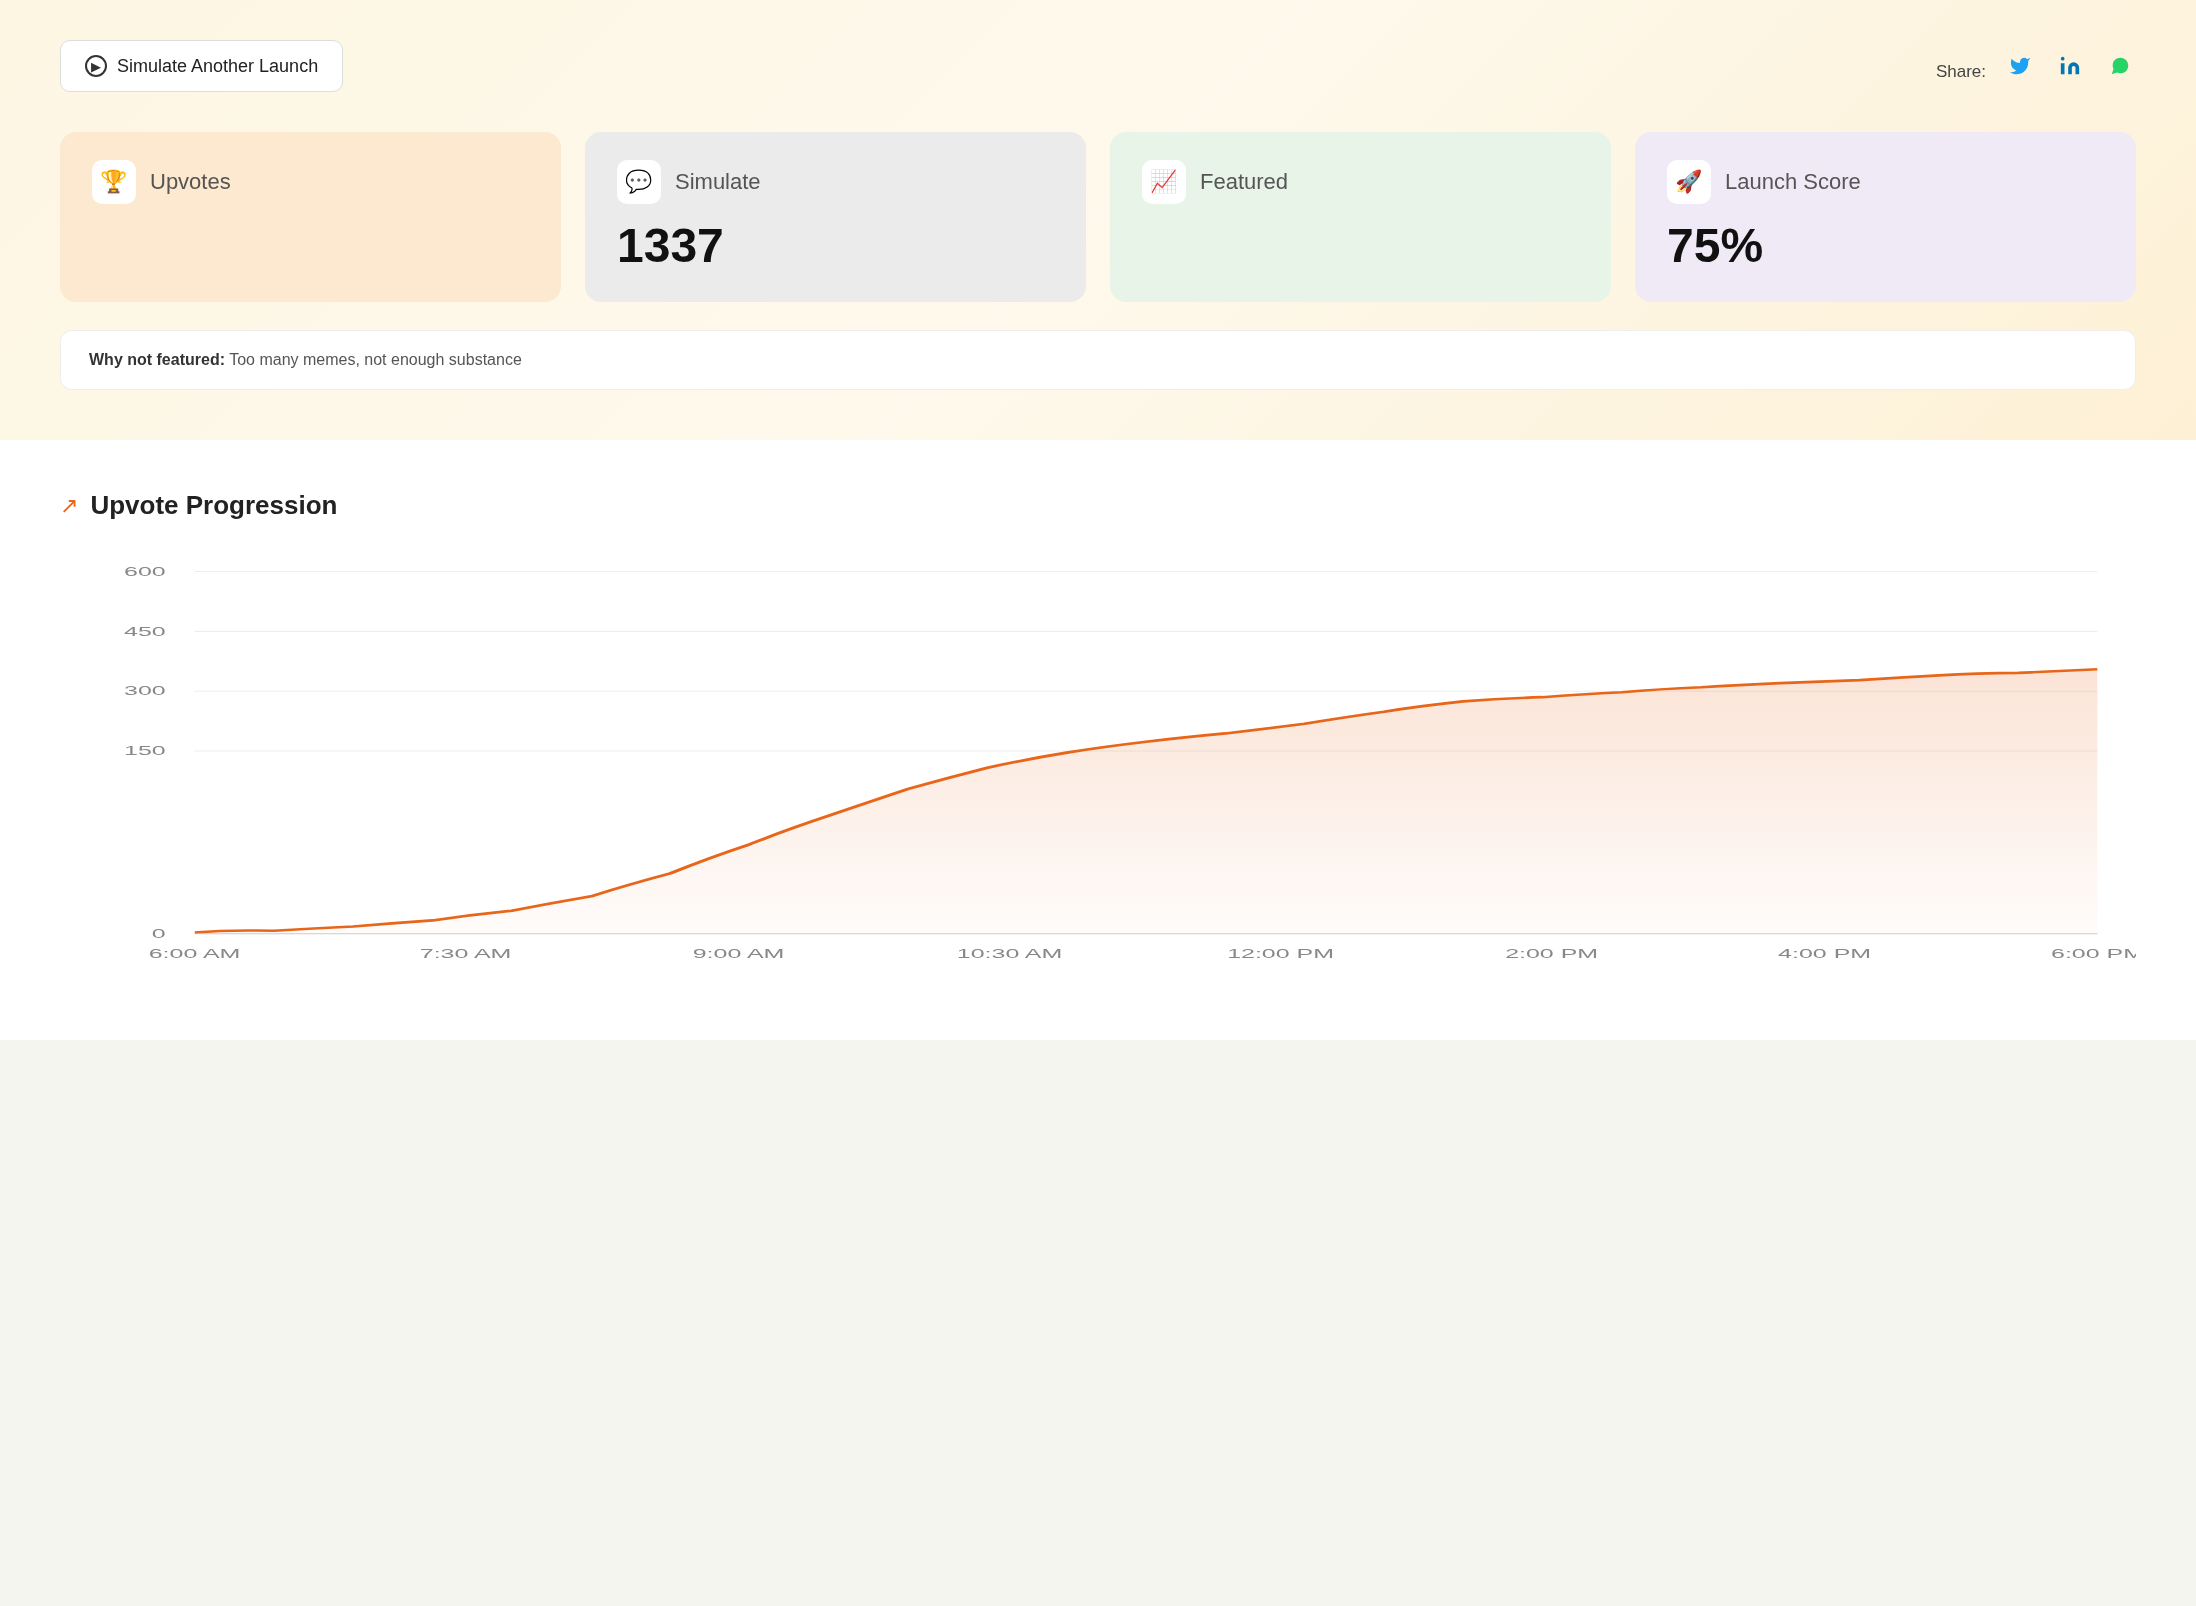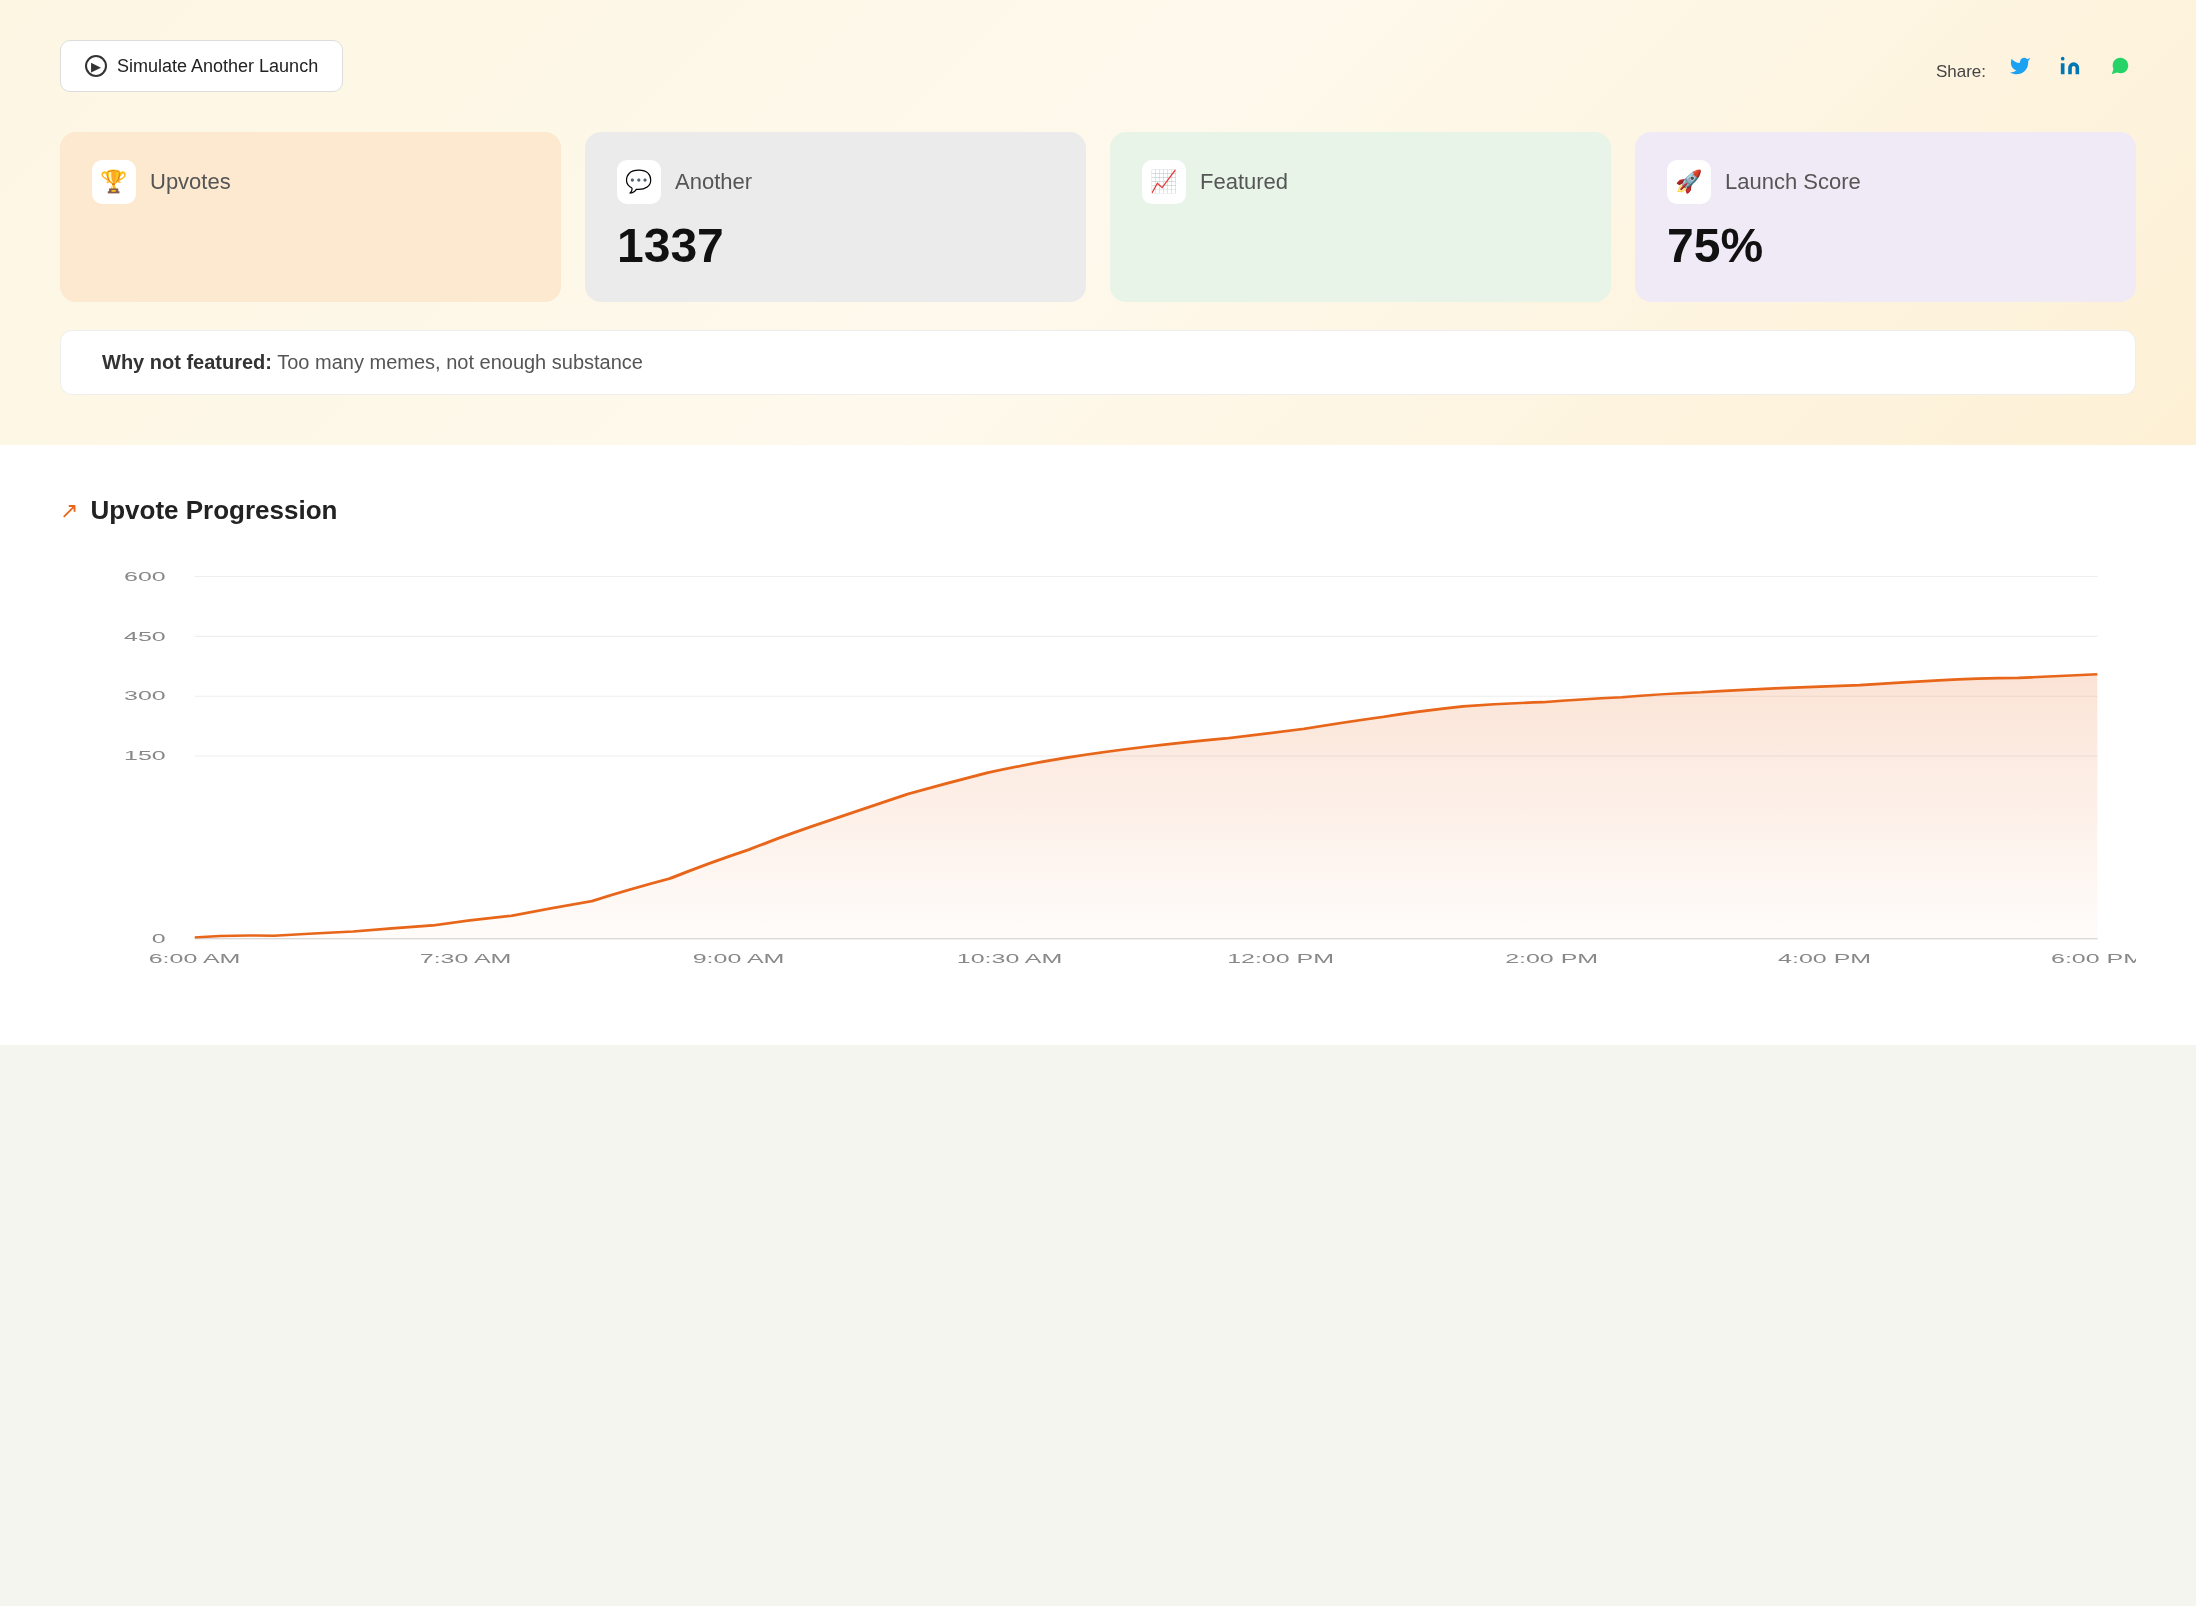--- a/index.html
+++ b/index.html
@@ -115,22 +115,22 @@
       font-size: 48px;
       font-weight: 800;
       color: #111;
       line-height: 1;
     }
 
     
     .why-box {
       background: white;
       border-radius: 12px;
-      padding: 20px 41px;
-      font-size: 20px;
+      padding: 20px 28px;
+      font-size: 16px;
       color: #333;
       border: 1px solid #eee;
     }
 
     .why-box .label { font-weight: 600; }
     .why-box .reason { font-weight: 400; color: #555; }
 
     
     .bottom-section {
       background: white;
@@ -213,21 +213,21 @@
         </div>
         <span class="card-label">Upvotes</span>
       </div>
     </div>
 
     <div class="card card-comments">
       <div class="card-header">
         <div class="card-icon-wrap">
           <span style="font-size:22px; color:#3a9bd5;">💬</span>
         </div>
-        <span class="card-label">Another</span>
+        <span class="card-label">Simulate</span>
       </div>
       <div class="card-value">1337</div>
     </div>
 
     <div class="card card-featured">
       <div class="card-header">
         <div class="card-icon-wrap">
           <span style="font-size:22px; color:#2aa65c;">📈</span>
         </div>
         <span class="card-label">Featured</span>

